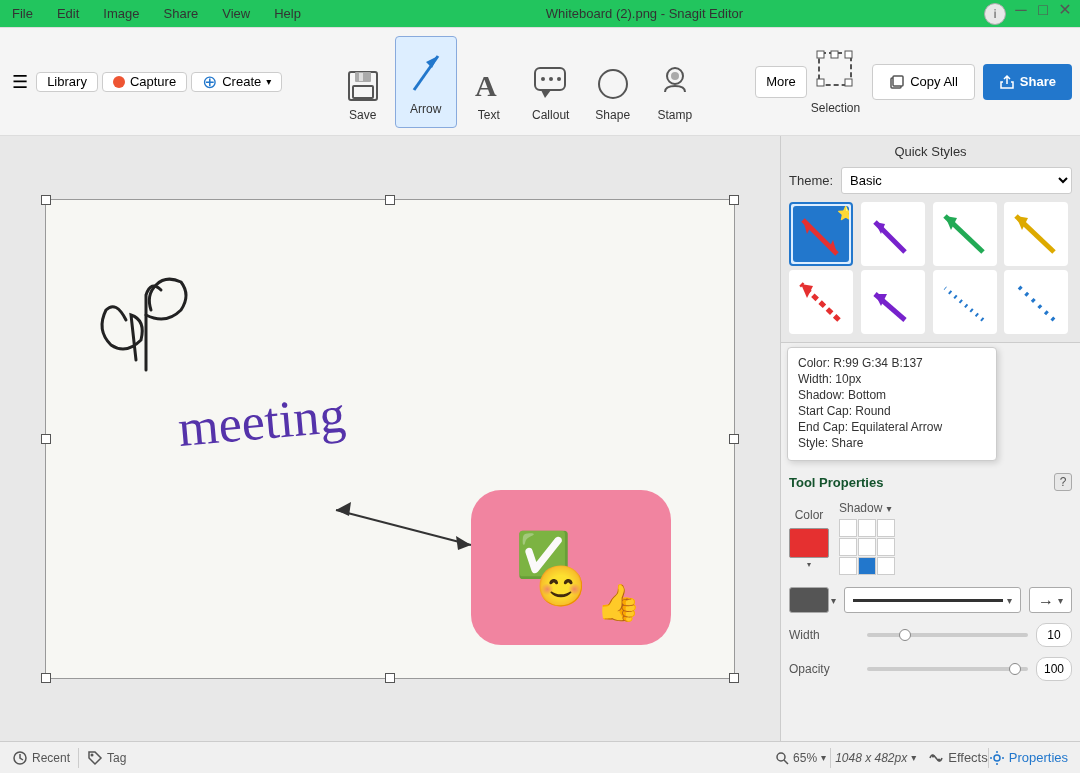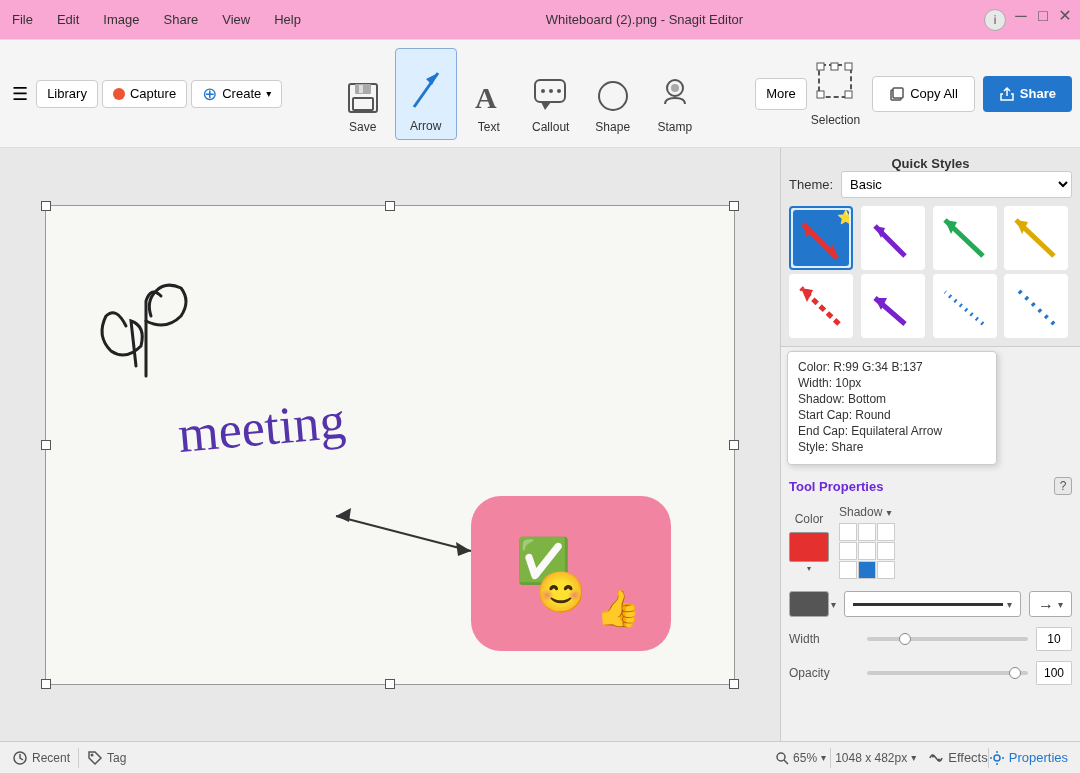--- a/index.html
+++ b/index.html
@@ -1,34 +1,34 @@
 <!DOCTYPE html>
 <html><head>
   <meta charset="utf-8">
   <style>
     * { box-sizing: border-box; margin: 0; padding: 0; }
     body { font-family: 'Segoe UI', Arial, sans-serif; font-size: 13px; background: #f0f0f0; width: 1080px; height: 773px; overflow: hidden; display: flex; flex-direction: column; }
 
     
-    .menubar { background: #f9a8d4; border-bottom: 1px solid #ddd; display: flex; align-items: center; padding: 3px 8px; gap: 16px; height: 40px; }
+    .menubar { background: #22c55e; border-bottom: 1px solid #ddd; display: flex; align-items: center; padding: 3px 8px; gap: 16px; height: 28px; }
     .menubar-item { font-size: 13px; color: #333; cursor: pointer; padding: 2px 4px; }
     .window-title { flex: 1; text-align: center; font-size: 13px; color: #333; }
     .window-controls { display: flex; gap: 8px; }
     .win-btn { width: 14px; height: 14px; border: none; background: transparent; cursor: pointer; font-size: 16px; color: #555; display: flex; align-items: center; justify-content: center; }
     .info-btn { width: 22px; height: 22px; border: 1px solid #aaa; border-radius: 50%; background: #e8e8e8; cursor: pointer; font-size: 12px; display: flex; align-items: center; justify-content: center; color: #555; }
 
     
     .toolbar { background: #f5f5f5; border-bottom: 1px solid #ddd; display: flex; align-items: center; padding: 4px 8px; gap: 4px; height: 108px; }
     .toolbar-left { display: flex; align-items: center; gap: 4px; }
     .hamburger-btn { border: none; background: transparent; cursor: pointer; font-size: 18px; padding: 4px; }
-    .library-btn, .capture-btn, .create-btn { border: 1px solid #ccc; background: white; border-radius: 4px; padding: 4px 10px; cursor: pointer; display: flex; align-items: center; gap: 5px; font-size: 13px; height: 28px; }
+    .library-btn, .capture-btn, .create-btn { border: 1px solid #ccc; background: white; border-radius: 4px; padding: 4px 10px; cursor: pointer; display: flex; align-items: center; gap: 5px; font-size: 13px; height: 20px; }
     .capture-dot { width: 12px; height: 12px; border-radius: 50%; background: #e53; display: inline-block; }
     .toolbar-tools { display: flex; align-items: flex-end; gap: 2px; flex: 1; justify-content: center; }
     .tool-btn { display: flex; flex-direction: column; align-items: center; padding: 6px 10px; border: none; background: transparent; cursor: pointer; border-radius: 4px; gap: 4px; min-width: 60px; height: 92px; justify-content: flex-end; }
-    .tool-btn.active { background: #ddeeff; border: 1px solid #88aadd; }
+    .tool-btn.active { background: #ddeeff; border: 1px solid #88aadd; justify-content: center; }
     .tool-label { font-size: 12px; color: #333; }
     .more-btn { border: 1px solid #ccc; background: white; border-radius: 4px; padding: 4px 10px; cursor: pointer; font-size: 13px; height: 32px; align-self: center; }
     .toolbar-right { display: flex; align-items: center; gap: 8px; margin-left: auto; }
     .copy-all-btn { border: 1px solid #ccc; background: white; border-radius: 4px; padding: 6px 16px; cursor: pointer; font-size: 13px; display: flex; align-items: center; gap: 5px; height: 36px; }
     .share-btn { background: #2277cc; color: white; border: none; border-radius: 4px; padding: 6px 16px; cursor: pointer; font-size: 13px; display: flex; align-items: center; gap: 5px; height: 36px; font-weight: 600; }
 
     
     .main { display: flex; flex: 1; overflow: hidden; }
 
     
@@ -45,36 +45,36 @@
     .handle-br { bottom: -5px; right: -5px; }
 
     
     .canvas-svg { position: absolute; top: 0; left: 0; width: 100%; height: 100%; }
 
     
     .right-panel { width: 300px; background: #f0f0f0; border-left: 1px solid #ccc; display: flex; flex-direction: column; overflow: hidden; }
 
     
     .quick-styles { background: #e8e8e8; padding: 8px; border-bottom: 1px solid #ccc; }
-    .qs-title { text-align: center; font-size: 13px; font-weight: 700; color: #333; margin-bottom: 0; }
+    .qs-title { text-align: center; font-size: 13px; font-weight: 400; color: #333; margin-bottom: 8px; }
     .qs-theme { display: flex; align-items: center; gap: 8px; margin-bottom: 8px; }
     .qs-theme-label { font-size: 13px; color: #333; }
     .qs-theme-select { flex: 1; padding: 4px; border: 1px solid #ccc; border-radius: 3px; background: white; font-size: 13px; }
     .qs-grid { display: grid; grid-template-columns: repeat(4, 1fr); gap: 4px; }
     .qs-item { width: 64px; height: 64px; border: 2px solid transparent; border-radius: 4px; cursor: pointer; display: flex; align-items: center; justify-content: center; background: white; overflow: hidden; }
     .qs-item.selected { border-color: #2277cc; background: #ddeeff; }
 
     
     .tooltip-popup { position: absolute; background: white; border: 1px solid #ccc; border-radius: 4px; padding: 8px 10px; font-size: 12px; color: #333; box-shadow: 2px 2px 6px rgba(0,0,0,0.15); z-index: 100; top: 270px; right: 10px; width: 210px; }
     .tooltip-popup div { margin-bottom: 2px; }
 
     
     .tool-props { padding: 8px; flex: 1; overflow-y: auto; }
     .tp-header { display: flex; align-items: center; justify-content: space-between; margin-bottom: 10px; }
-    .tp-title { font-size: 13px; font-weight: 600; color: #6d28d9; }
+    .tp-title { font-size: 13px; font-weight: 600; color: #14532d; }
     .tp-help { width: 18px; height: 18px; border: 1px solid #aaa; border-radius: 3px; background: #e8e8e8; cursor: pointer; font-size: 12px; display: flex; align-items: center; justify-content: center; color: #555; }
 
     .prop-row { display: flex; align-items: center; gap: 10px; margin-bottom: 12px; }
     .color-swatch-container { display: flex; flex-direction: column; align-items: center; gap: 2px; }
     .color-swatch { width: 40px; height: 30px; background: #e53030; border: 1px solid #999; cursor: pointer; border-radius: 2px; }
     .swatch-arrow { color: #555; font-size: 8px; }
     .shadow-grid { display: grid; grid-template-columns: repeat(3, 18px); grid-template-rows: repeat(3, 18px); gap: 1px; }
     .shadow-cell { width: 18px; height: 18px; border: 1px solid #ccc; background: white; cursor: pointer; }
     .shadow-cell.active { background: #2277cc; }
     .shadow-header { display: flex; align-items: center; gap: 4px; }
@@ -86,29 +86,29 @@
     .style-dropdown-arrow { font-size: 10px; color: #555; cursor: pointer; }
     .line-style-select { flex: 1; height: 26px; border: 1px solid #aaa; background: white; cursor: pointer; display: flex; align-items: center; justify-content: center; }
     .line-preview { width: 100%; height: 3px; background: #333; }
     .arrow-end-select { height: 26px; border: 1px solid #aaa; background: white; cursor: pointer; display: flex; align-items: center; justify-content: center; padding: 0 8px; gap: 4px; border-radius: 3px; }
     .arrow-symbol { font-size: 16px; color: #333; }
 
     .slider-row { display: flex; align-items: center; gap: 8px; margin-bottom: 10px; }
     .slider-label { font-size: 12px; color: #555; width: 70px; flex-shrink: 0; }
     .slider-track { flex: 1; height: 4px; background: #ccc; border-radius: 2px; position: relative; cursor: pointer; }
     .slider-thumb { width: 12px; height: 12px; background: white; border: 1px solid #888; border-radius: 50%; position: absolute; top: -4px; }
-    .slider-value { width: 36px; height: 24px; border: 1px solid #ccc; background: white; text-align: center; font-size: 12px; display: flex; align-items: center; justify-content: center; border-radius: 1px; }
+    .slider-value { width: 36px; height: 24px; border: 1px solid #ccc; background: white; text-align: center; font-size: 12px; display: flex; align-items: center; justify-content: center; border-radius: 10px; }
 
     
     .statusbar { height: 32px; background: #f0f0f0; border-top: 1px solid #ccc; display: flex; align-items: center; padding: 0 12px; gap: 12px; }
     .sb-left { display: flex; align-items: center; gap: 8px; flex: 1; }
     .sb-item { display: flex; align-items: center; gap: 4px; font-size: 12px; color: #555; cursor: pointer; }
     .sb-center { display: flex; align-items: center; gap: 4px; }
     .sb-zoom { display: flex; align-items: center; gap: 4px; font-size: 12px; color: #555; cursor: pointer; }
-    .sb-dims { font-size: 12px; color: #555; }
+    .sb-dims { font-size: 12px; color: #555; font-style: italic; }
     .sb-right { display: flex; align-items: center; gap: 0; }
     .sb-effects-btn { display: flex; align-items: center; gap: 4px; font-size: 13px; color: #555; cursor: pointer; background: none; border: none; }
     .sb-properties-btn { display: flex; align-items: center; gap: 4px; font-size: 13px; color: #2277cc; cursor: pointer; background: none; border: none; font-weight: 500; }
 
     .divider-v { width: 1px; height: 20px; background: #ccc; }
   </style>
 </head>
 <body>
 
 <div class="menubar">

